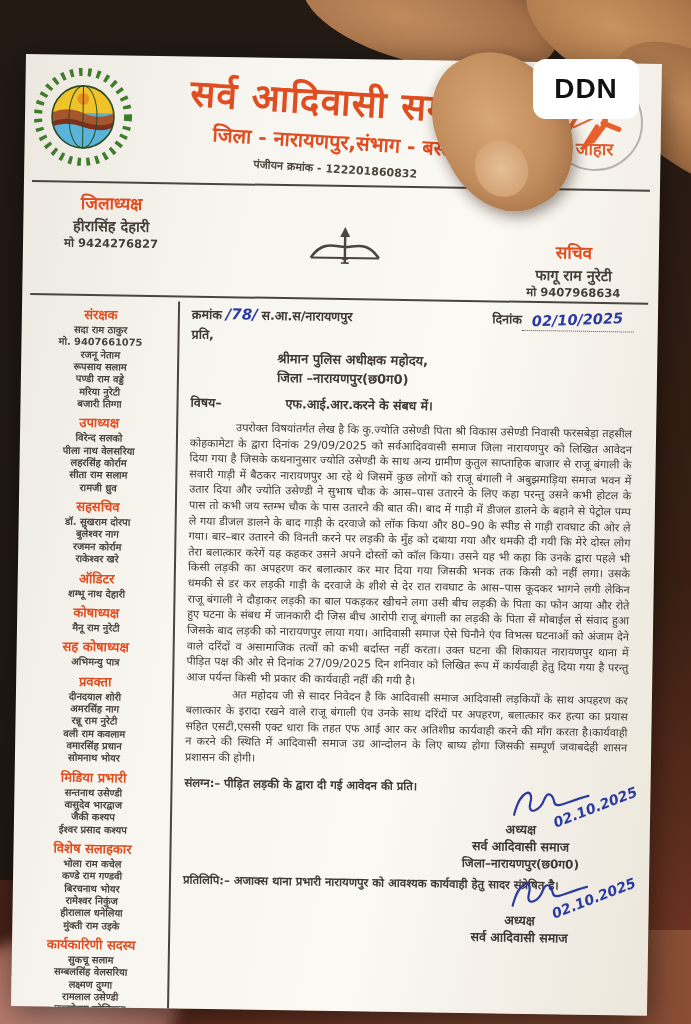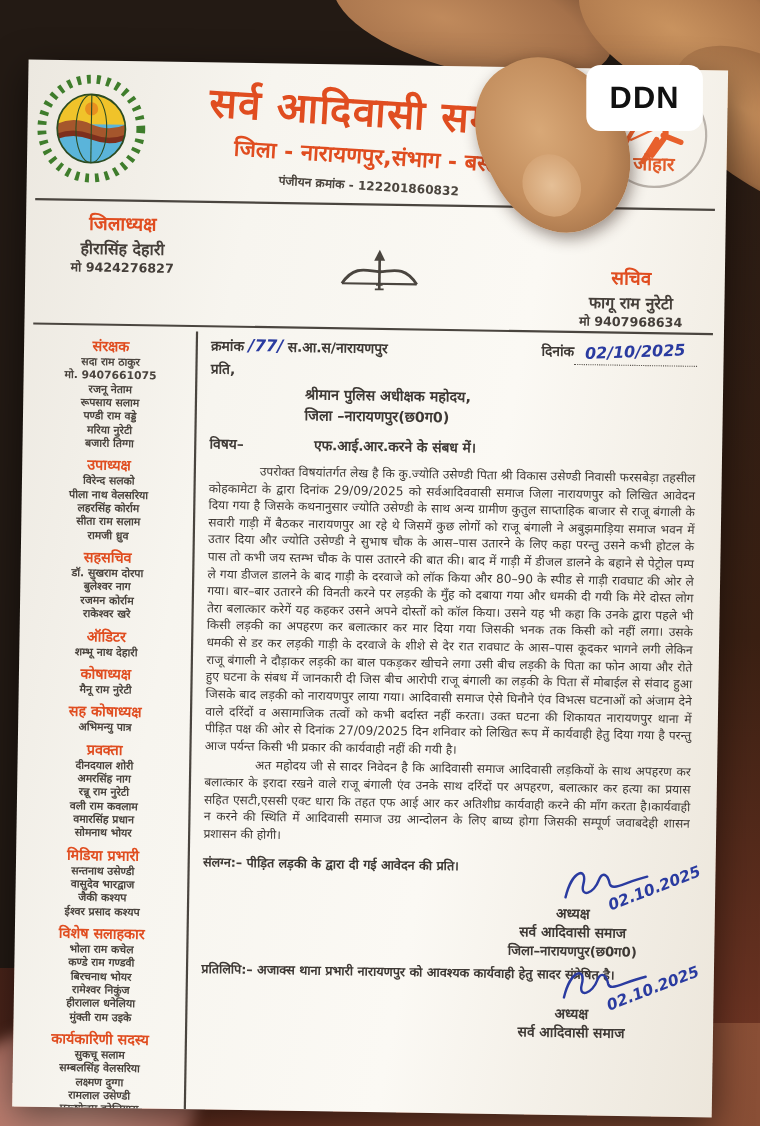--- a/index.html
+++ b/index.html
@@ -224,21 +224,21 @@
             <div class="sb-name">लक्ष्मण दुग्गा</div>
             <div class="sb-name">रामलाल उसेण्डी</div>
             <div class="sb-name">पुरूषोत्तम कोलियारा</div>
             <div class="sb-name">महेन्द्रसिंह पुजारी</div>
           </div>
       </aside>
 
       <section class="letter">
         <div class="ref-row">
           <span>क्रमांक</span>
-          <span class="hand ref-hand">/77/</span>
+          <span class="hand ref-hand">/78/</span>
           <span>स.आ.स/नारायणपुर</span>
           <span class="date-cell">
             <span>दिनांक</span>
             <span class="date-dotted"><span class="hand date-hand">02/10/2025</span></span>
           </span>
         </div>
 
         <div class="to-label">प्रति,</div>
         <div class="to-lines">
           <div>श्रीमान पुलिस अधीक्षक महोदय,</div>

